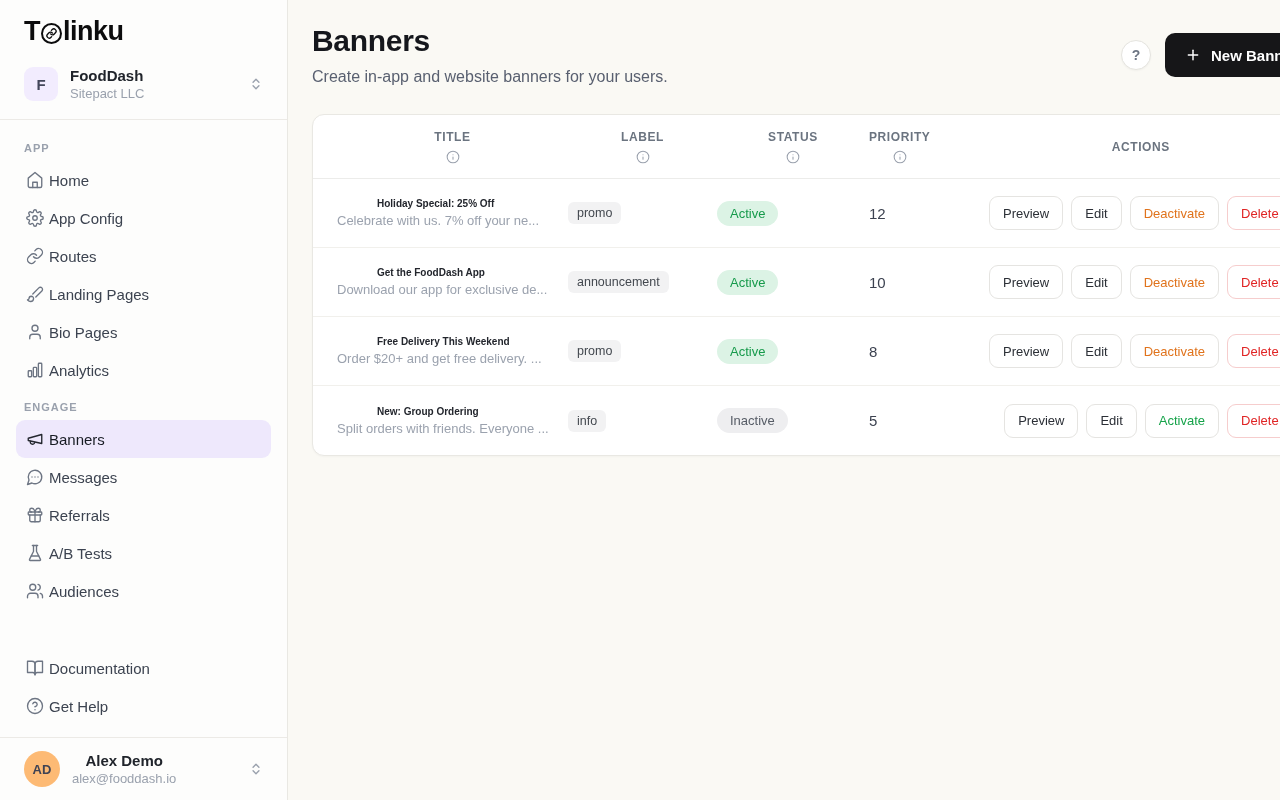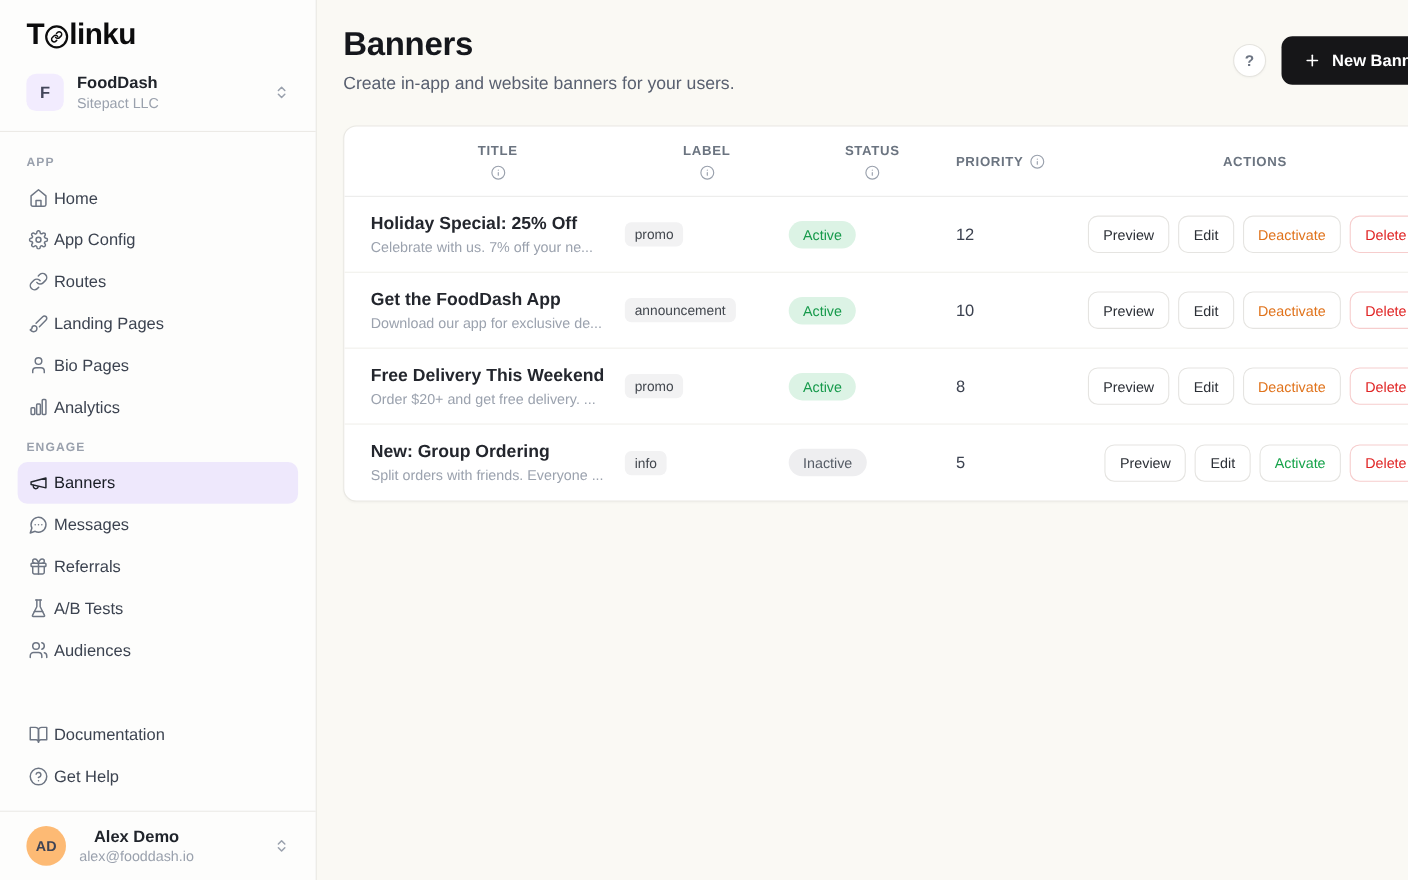--- a/index.html
+++ b/index.html
@@ -85,27 +85,27 @@
   }
   .thead, .trow {
     display:grid; grid-template-columns:231px 149px 152px 120px 1fr;
     align-items:center; padding:0 24px;
   }
   .thead { min-height:64px; border-bottom:1px solid #ececea; }
   .th {
     display:flex; align-items:center; gap:6px;
     font-size:12px; font-weight:700; letter-spacing:.05em; color:#6b7480;flex-direction:column;
   }
-  .th.stacked { flex-direction:row; align-items:center; gap:6px; justify-self:start; }
+  .th.stacked { flex-direction:column; align-items:center; gap:6px; justify-self:start; }
   .th-actions { justify-content:flex-end; }
   .info-ic { display:flex; color:#9aa1ad; }
   .info-ic svg { width:14px; height:14px; }
   .trow { min-height:69px; }
   .trow:not(:last-child) { border-bottom:1px solid #f1f0ec; }
-  .row-title { font-size:16px; font-weight:600; color:#23262d; }
+  .row-title { font-size:10px; font-weight:600; color:#23262d;margin-left:40px; }
   .row-sub {
     font-size:13px; color:#9ba2ae; margin-top:4px;
     white-space:nowrap; overflow:hidden; max-width:212px;
   }
   .chip {
     display:inline-block; background:#f2f2f3; border-radius:6px; padding:4px 9px;
     font-size:12.5px; font-weight:500; color:#43484f;
   }
   .pill { display:inline-block; border-radius:999px; padding:5px 13px; font-size:13px; font-weight:500; }
   .pill.active { background:#dcf3e5; color:#169a4b; }

